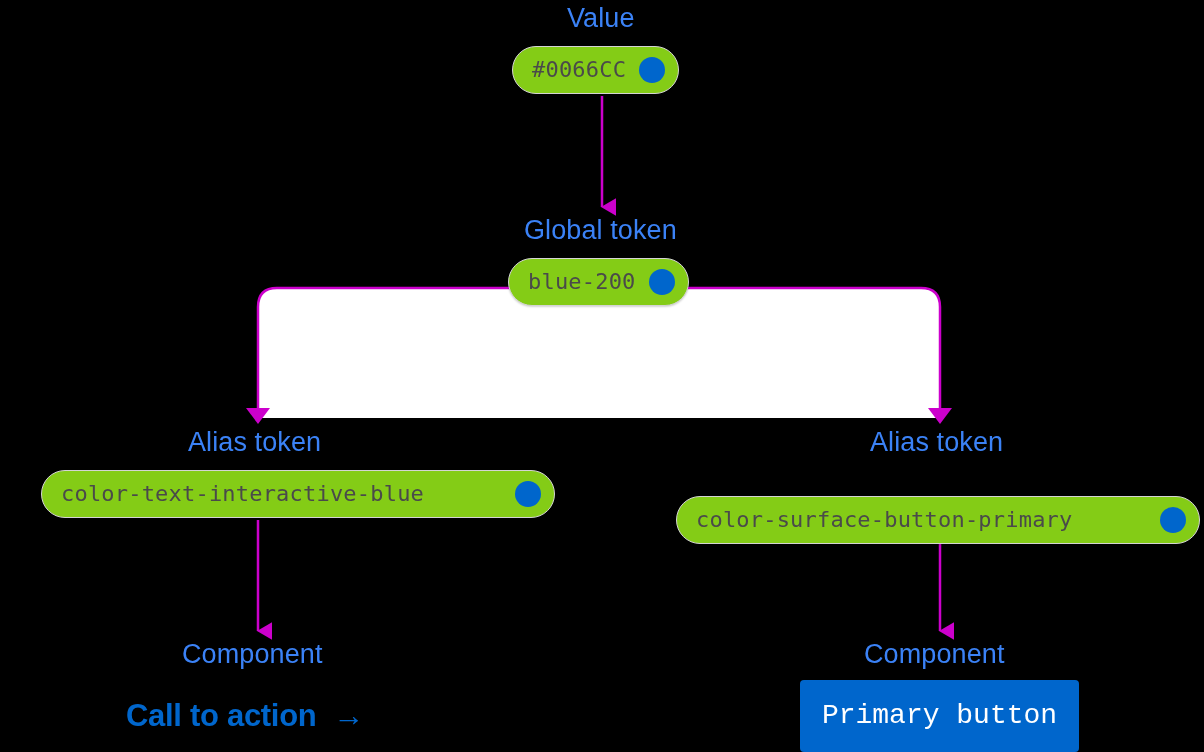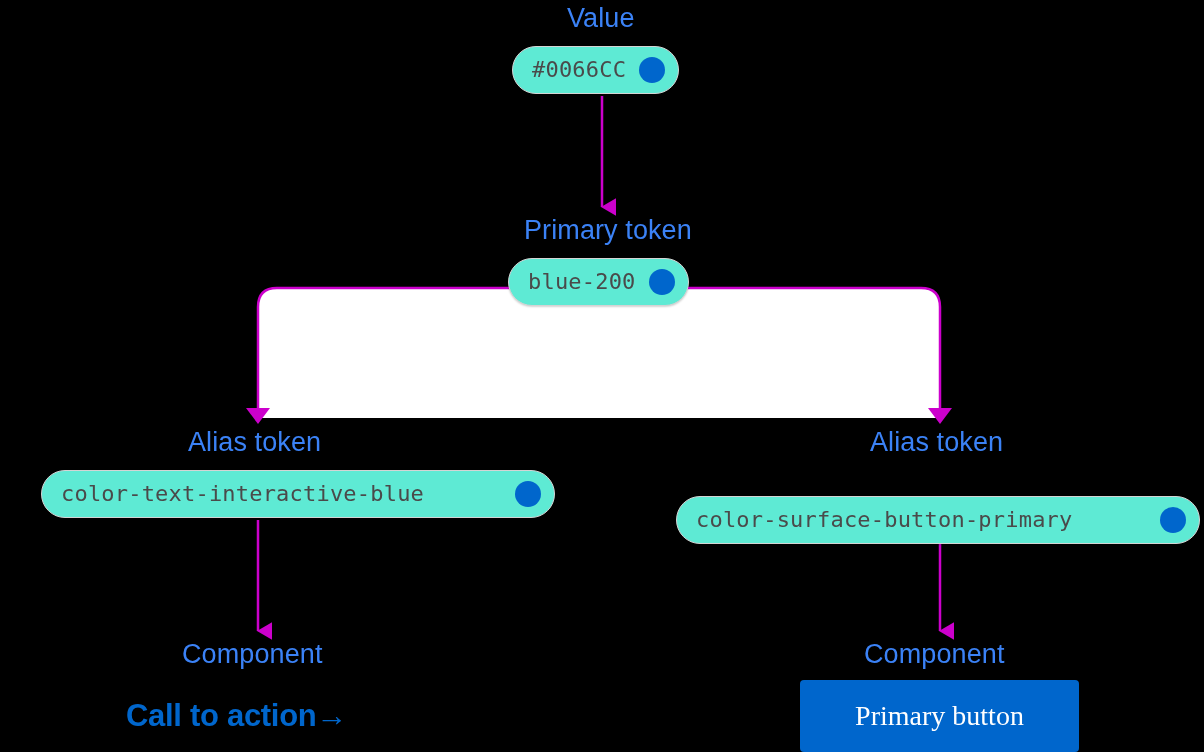--- a/index.html
+++ b/index.html
@@ -42,21 +42,21 @@
 
   
   .pill {
     position: absolute;
     box-sizing: border-box;
     display: flex;
     align-items: center;
     gap: 13px;
     height: 48px;
     padding: 0 13px 0 19px;
-    background: #5eead4;
+    background: #84cc16;
     border: 1px solid #d4d4d4;
     border-radius: 24px;
     box-shadow: 0 1px 2px rgba(0,0,0,0.18);
   }
   .pill-text {
     font-family: "DejaVu Sans Mono", "Liberation Mono", monospace;
     font-size: 22px;
     color: #4a4a4a;
     line-height: 1;
     white-space: nowrap;
@@ -67,20 +67,21 @@
     height: 26px;
     border-radius: 50%;
     flex: 0 0 auto;
   }
 
   
   .cta {
     position: absolute;
     display: flex;
     align-items: center;
+    gap: 17px;
     font-size: 31px;
     font-weight: 700;
     line-height: 1;
     white-space: nowrap;
     letter-spacing: -0.3px;
   }
   .cta-arrow {
     font-size: 31px;
     font-weight: 700;
     line-height: 1;
@@ -88,21 +89,21 @@
 
   .primary-button {
     position: absolute;
     box-sizing: border-box;
     display: flex;
     align-items: center;
     justify-content: center;
     border: none;
     border-radius: 4px;
     color: #ffffff;
-    font-family: Liberation Serif, serif;
+    font-family: Liberation Mono, monospace;
     font-size: 28px;
     font-weight: 400;
     line-height: 1;
     white-space: nowrap;
     padding: 0;
     cursor: pointer;
   }
 </style>
 </head>
 <body>
@@ -129,21 +130,21 @@
     <line x1="940" y1="520" x2="940" y2="631" stroke="#CC00CC" stroke-width="2.5" marker-end="url(#arrowhead)"></line>
   </svg>
 
   <div class="stage-label" style="left:567px; top:5px;">Value</div>
 
   <div class="pill" style="left:512px; top:46px;">
     <span class="pill-text">#0066CC</span>
     <span class="swatch" style="background:#0066CC;"></span>
   </div>
 
-  <div class="stage-label" style="left:524px; top:217px;">Primary token</div>
+  <div class="stage-label" style="left:524px; top:217px;">Global token</div>
 
   <div class="pill" style="left:508px; top:258px;">
     <span class="pill-text">blue-200</span>
     <span class="swatch" style="background:#0066CC;"></span>
   </div>
 
   <div class="stage-label" style="left:188px; top:429px;">Alias token</div>
 
   <div class="pill" style="left:0px; top:470px; width:514px;margin-left:41px;">
     <span class="pill-text">color-text-interactive-blue</span>

